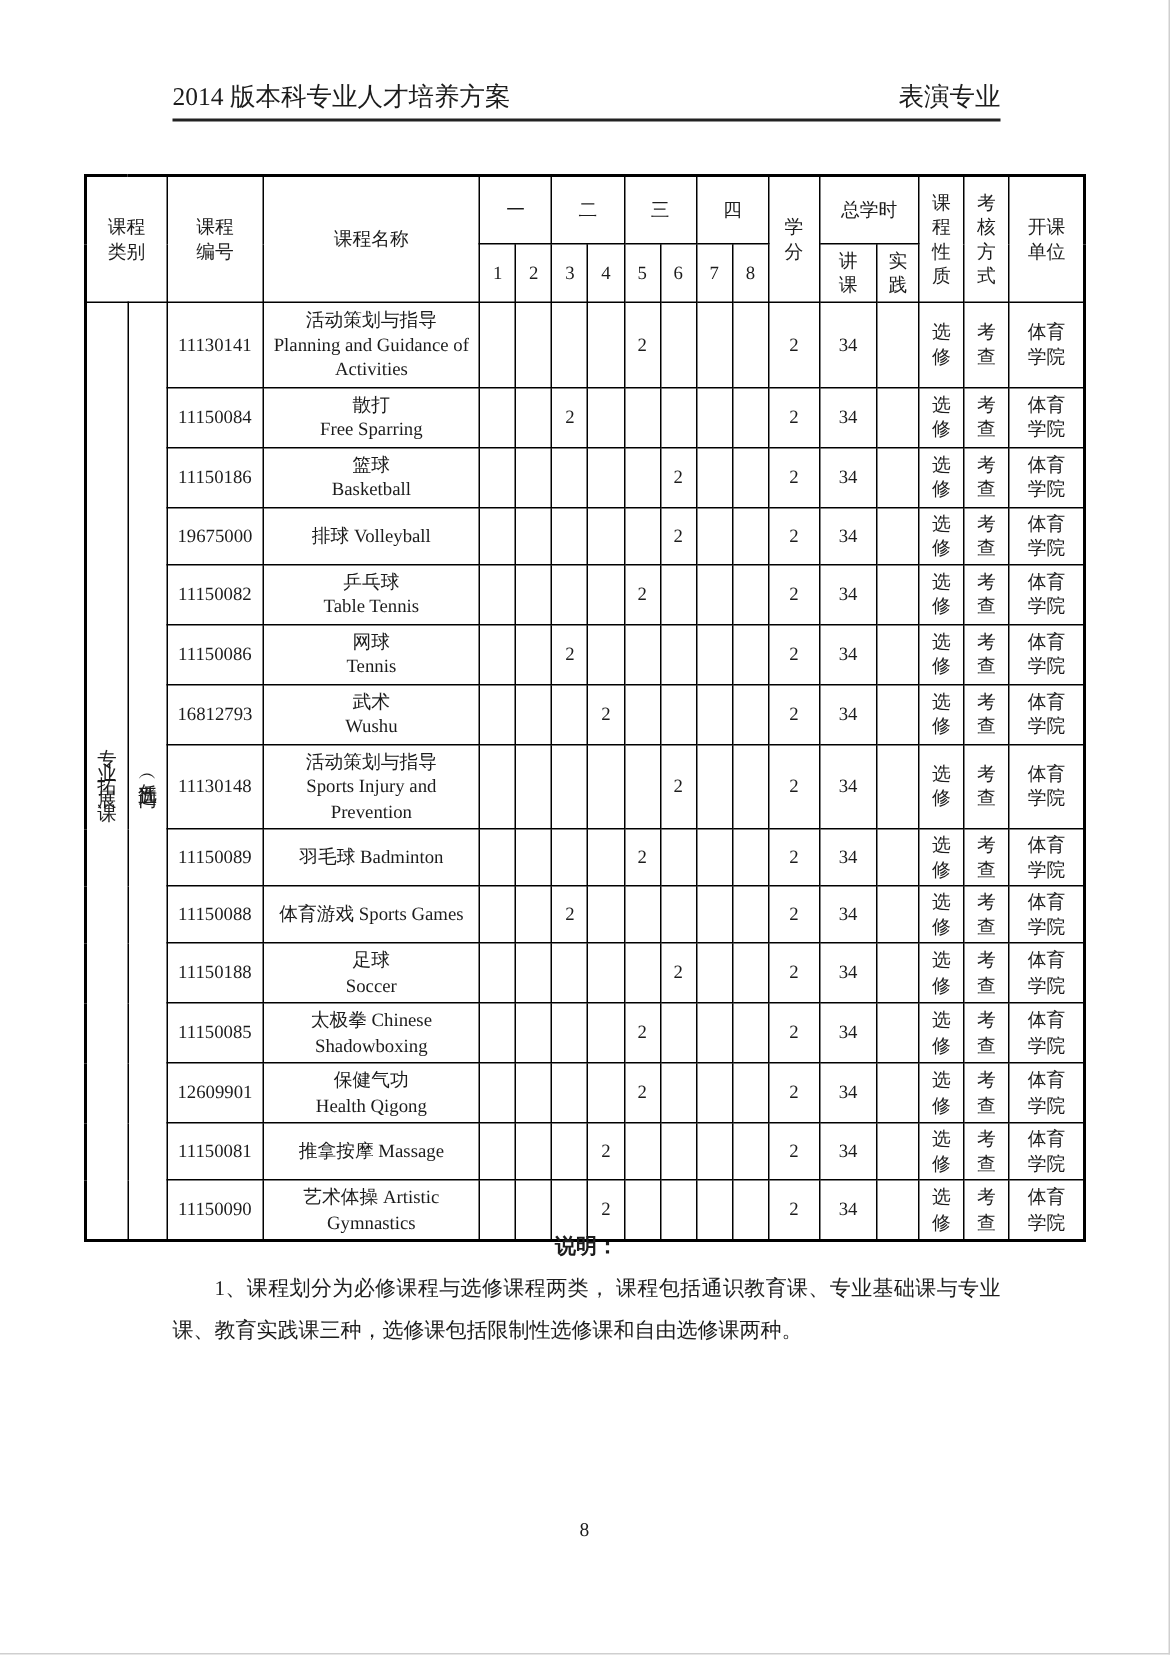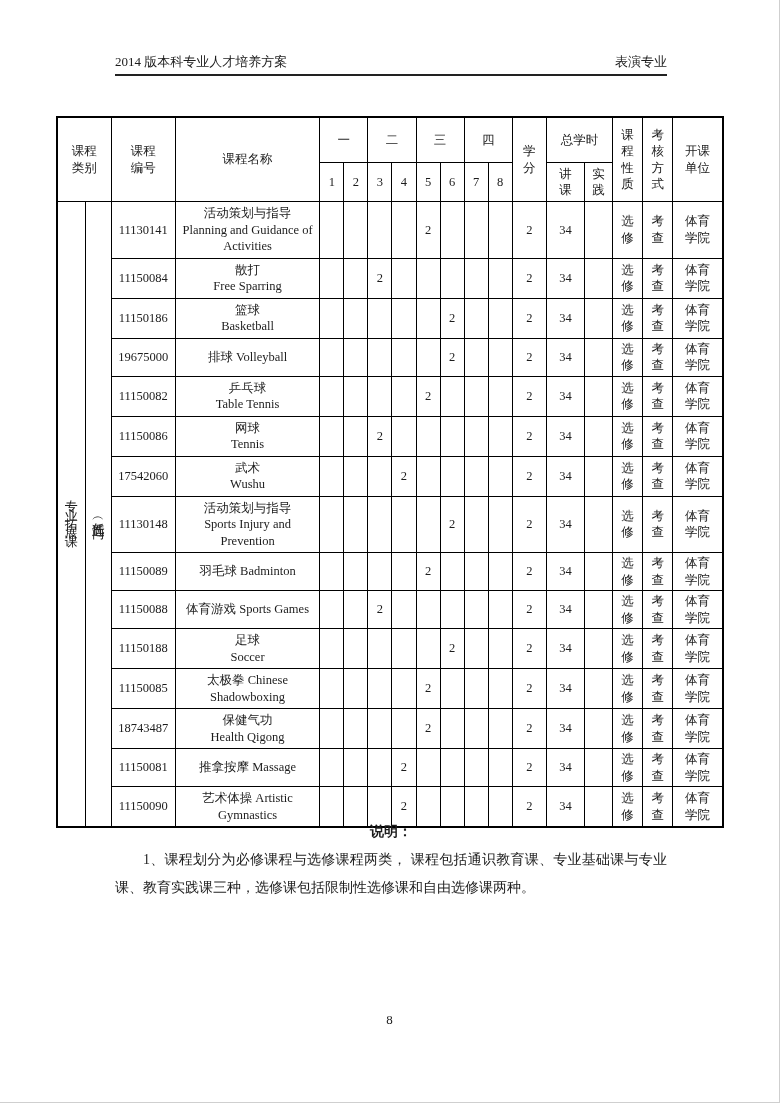--- a/index.html
+++ b/index.html
@@ -4,21 +4,21 @@
 <style>
   html,body{margin:0;padding:0;}
   body{
     width:780px;height:1103px;background:#ffffff;position:relative;
     font-family:"Liberation Serif","DejaVu Serif",serif;color:#1c1c1c;
     border-right:1px solid #cfcfcf;border-bottom:1px solid #cfcfcf;box-sizing:border-box;
   }
   .page-header{
     position:absolute;top:53px;left:115px;width:552px;
     display:flex;justify-content:space-between;align-items:flex-end;
-    border-bottom:2px solid #222;padding-bottom:3px;font-size:13px;
+    border-bottom:2px solid #222;padding-bottom:3px;font-size:17px;
   }
   .table-wrap{position:absolute;top:116px;left:56px;}
   table{
     border-collapse:collapse;table-layout:fixed;width:668px;
     font-size:12.5px;border:2px solid #000;
   }
   th,td{
     border:1px solid #000;text-align:center;vertical-align:middle;
     font-weight:normal;padding:2px 1px;line-height:1.32;white-space:pre-line;
   }
@@ -236,21 +236,21 @@
           <td>34</td>
           <td></td>
           <td>选
 修</td>
           <td>考
 查</td>
           <td>体育
 学院</td>
         </tr>
         <tr>
-          <td>17542060</td>
+          <td>16812793</td>
           <td class="name-cell">武术
 Wushu</td>
           <td></td>
           <td></td>
           <td></td>
           <td>2</td>
           <td></td>
           <td></td>
           <td></td>
           <td></td>
@@ -365,21 +365,21 @@
           <td>34</td>
           <td></td>
           <td>选
 修</td>
           <td>考
 查</td>
           <td>体育
 学院</td>
         </tr>
         <tr>
-          <td>18743487</td>
+          <td>12609901</td>
           <td class="name-cell">保健气功
 Health Qigong</td>
           <td></td>
           <td></td>
           <td></td>
           <td></td>
           <td>2</td>
           <td></td>
           <td></td>
           <td></td>

